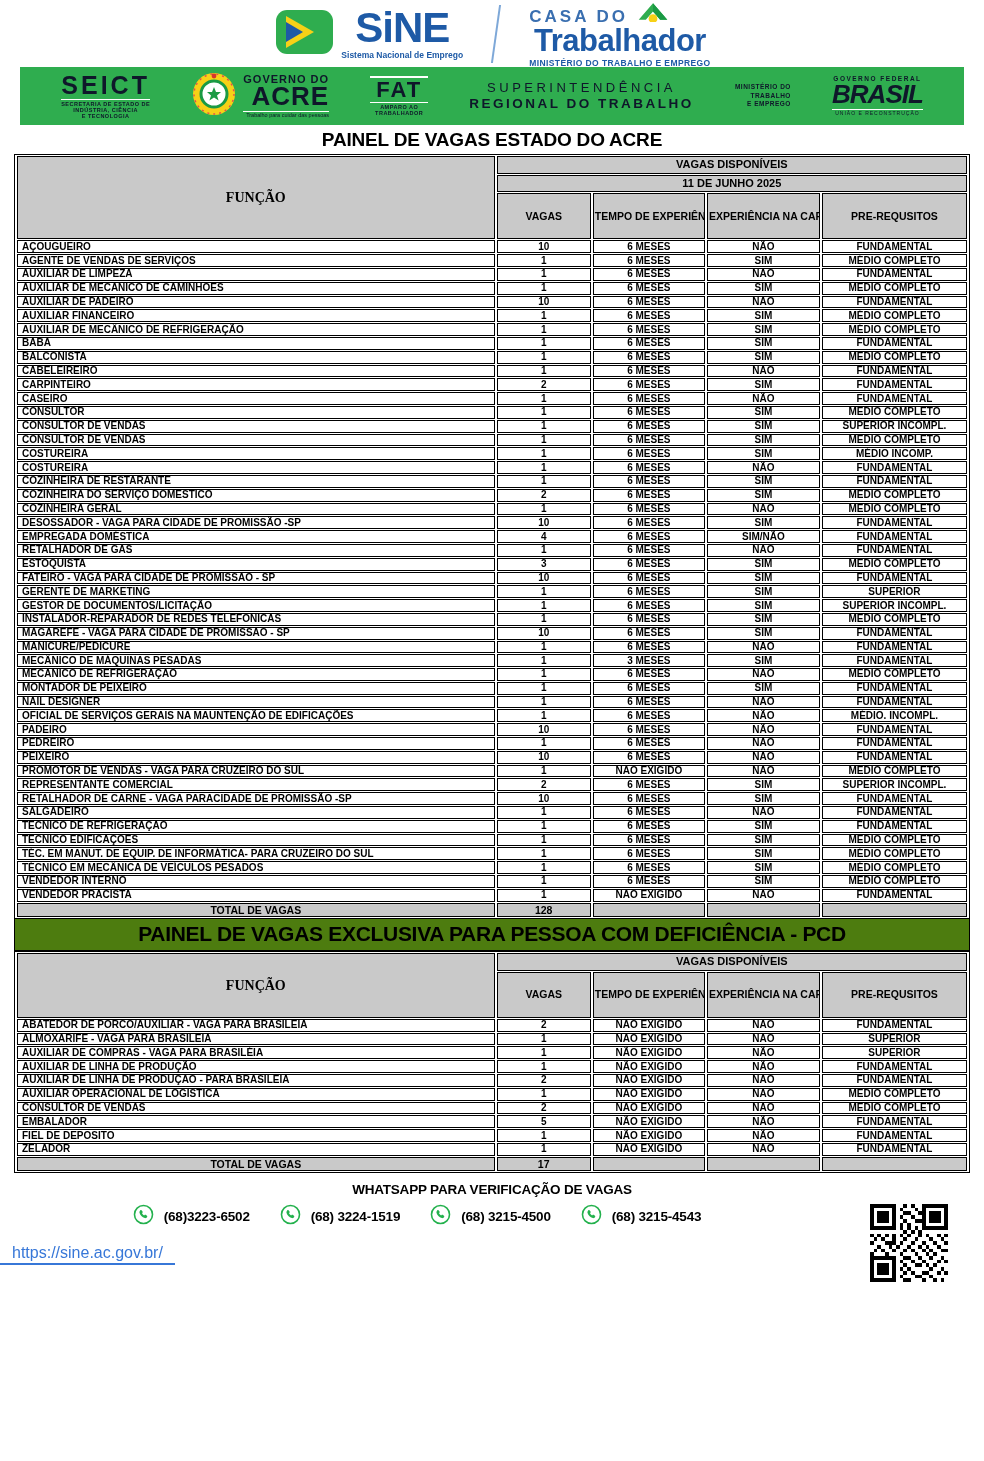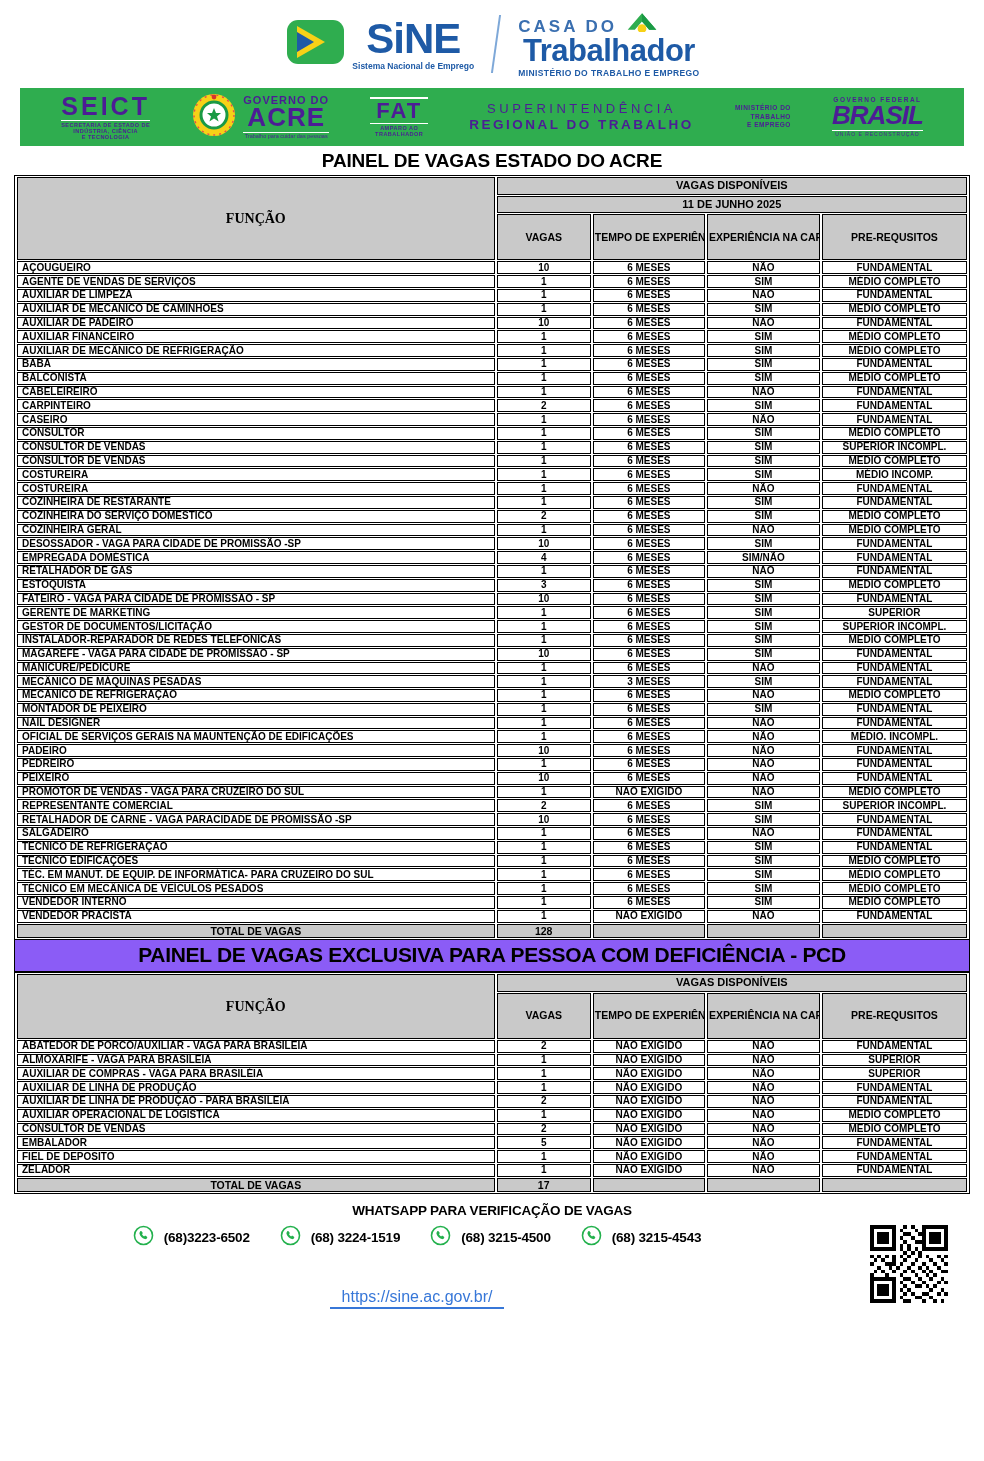--- a/index.html
+++ b/index.html
@@ -9,56 +9,56 @@
     --link_blue:#3777d8;
     --whatsapp_green:#23b14d;
   }
   *{box-sizing:border-box;}
   html,body{margin:0;padding:0;}
   body{
     width:984px;height:1461px;background:#fff;overflow:hidden;
     font-family:"Liberation Sans",sans-serif;color:#000;
   }
   
-  .top-header{height:88px;display:flex;align-items:center;justify-content:center;gap:21px;}
+  .top-header{height:67px;display:flex;align-items:center;justify-content:center;gap:32px;}
   .sine-block{display:flex;align-items:flex-end;gap:6px;}
   .sine-words{display:flex;flex-direction:column;align-items:center;line-height:1;}
   .sine-word{font-size:42px;font-weight:800;color:var(--logo_blue);letter-spacing:-1px;}
   .sine-sub{font-size:8.5px;font-weight:700;color:var(--logo_blue);margin-top:2px;}
   .logo-divider{width:2px;height:58px;background:#7ea8d8;transform:skewX(-8deg);}
   .casa-block{display:flex;flex-direction:column;line-height:1;text-align:center;}
   .casa-line1{font-size:17px;font-weight:700;color:#3a6fb0;letter-spacing:3px;display:flex;align-items:flex-end;gap:8px;}
   .casa-line2{font-size:31px;font-weight:800;color:var(--logo_blue);letter-spacing:-0.5px;}
   .casa-sub{font-size:8.5px;font-weight:700;color:var(--logo_blue);letter-spacing:0.4px;margin-top:3px;}
   
   .green-banner{
-    margin:0 20px;height:58px;background:var(--banner_green);color:#4c1d95;
+    margin:0 20px;height:58px;background:var(--banner_green);color:#0f172a;
     display:flex;align-items:center;justify-content:space-evenly;
   }
   .gb-block{text-align:center;line-height:1.05;}
   .seict-title{font-size:25px;font-weight:800;letter-spacing:3px;border-bottom:1px solid #fff;padding-bottom:1px;}
   .gb-tiny{font-size:5.5px;font-weight:700;letter-spacing:0.5px;white-space:pre-line;margin-top:2px;}
-  .acre-block{display:flex;align-items:center;gap:6px;text-align:center;}
+  .acre-block{display:flex;align-items:center;gap:6px;text-align:right;}
   .acre-l1{font-size:11px;font-weight:700;letter-spacing:1px;}
   .acre-l2{font-size:26px;font-weight:800;letter-spacing:1px;line-height:0.9;}
   .acre-sub{font-size:5.5px;font-weight:400;border-top:1px solid #fff;margin-top:2px;padding-top:1px;}
   .fat-title{font-size:22px;font-weight:800;letter-spacing:2px;border-top:2px solid #fff;border-bottom:1px solid #fff;padding:0 6px 1px;}
   .srt-l1{font-size:13px;font-weight:400;letter-spacing:3.5px;}
   .srt-l2{font-size:13.5px;font-weight:800;letter-spacing:2.5px;margin-top:2px;}
   .mte-block{text-align:right;font-size:6.5px;font-weight:700;letter-spacing:0.5px;white-space:pre-line;line-height:1.3;}
   .brasil-l1{font-size:6.5px;font-weight:800;letter-spacing:1.5px;}
   .brasil-l2{font-size:26px;font-weight:800;letter-spacing:-1px;line-height:0.95;font-style:italic;}
   .brasil-l3{font-size:5px;font-weight:400;letter-spacing:1px;border-top:1px solid #fff;margin-top:2px;padding-top:1px;}
   
   .doc-title{
     text-align:center;font-size:19px;font-weight:800;letter-spacing:-0.2px;
     margin:5px 0 3px;line-height:1.1;
   }
   .pcd-title{
-    margin:0 14px;border:1px solid #000;border-top:none;background:#8b5cf6;
+    margin:0 14px;border:1px solid #000;border-top:none;background:#4d7c0f;
     text-align:center;font-size:21px;font-weight:800;letter-spacing:-0.3px;padding:3px 0 4px;
   }
   
   table.vagas{
     width:956px;margin:0 14px;table-layout:fixed;
     border-collapse:separate;border-spacing:2px 1px;
     border:1px solid #000;background:#fff;
   }
   table.vagas td,table.vagas th{
     border:1px solid #000;font-weight:700;overflow:hidden;white-space:nowrap;
@@ -70,21 +70,21 @@
   td.c-funcao{font-size:10px;text-align:left;padding:0 4px;height:12.8px;line-height:1;}
   td.c-center{font-size:10px;text-align:center;padding:0 2px;height:12.8px;line-height:1;}
   tr.total-row td{background:var(--header_gray);font-size:10.5px;height:12.8px;line-height:1;}
   tr.total-row td.t-label{text-align:center;}
   tr.total-row td.t-value{text-align:center;}
   
   .footer{position:relative;margin-top:9px;height:150px;}
   .wa-title{text-align:center;font-size:13.5px;font-weight:800;letter-spacing:-0.2px;width:984px;}
   .wa-row{display:flex;justify-content:center;align-items:center;gap:30px;margin-top:7px;margin-right:150px;}
   .wa-item{display:flex;align-items:center;gap:10px;font-size:13.5px;font-weight:800;letter-spacing:-0.2px;}
-  .url-row{text-align:center;margin-top:39px;margin-right:150px;}
+  .url-row{text-align:left;margin-top:16px;margin-right:150px;}
   .site-link{color:var(--link_blue);text-decoration:none;border-bottom:2px solid var(--link_blue);font-size:16px;font-weight:500;padding:0 12px 2px;}
   .qr{position:absolute;right:36px;top:22px;}
 </style>
 </head>
 <body>
 
 <header class="top-header">
   <div class="sine-block">
     <span>
       <svg width="62" height="48" viewBox="0 0 62 48">

